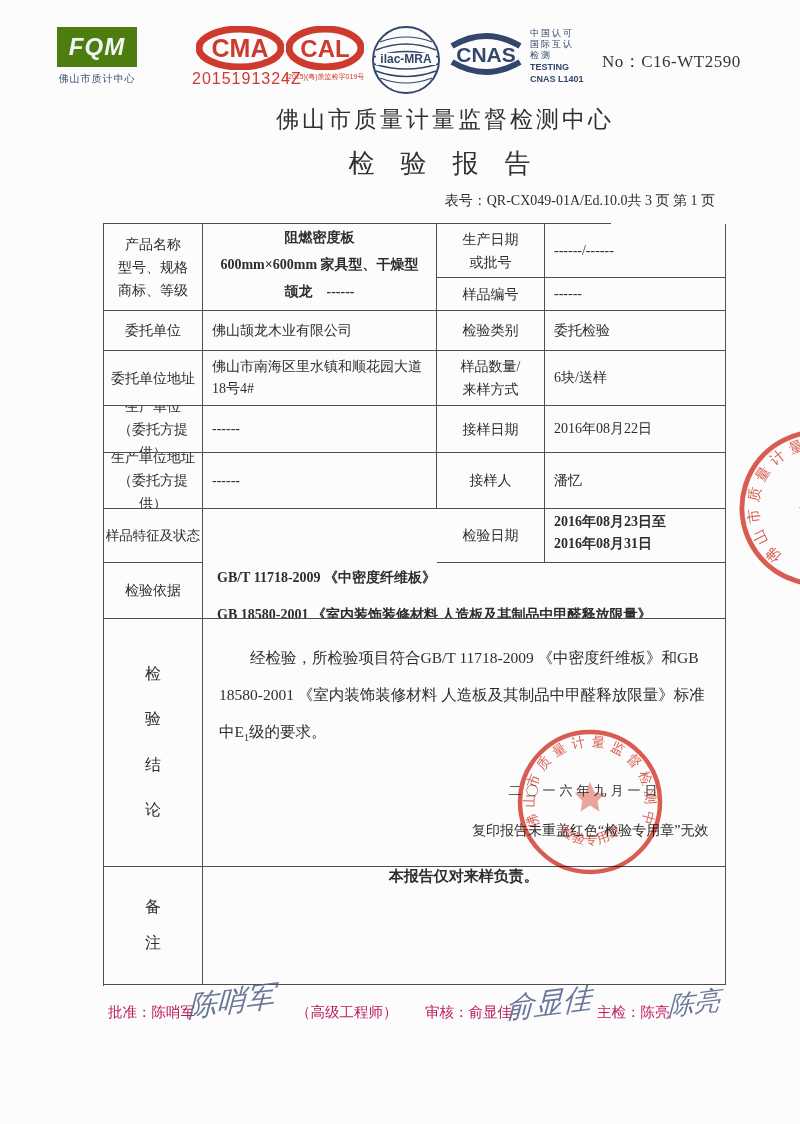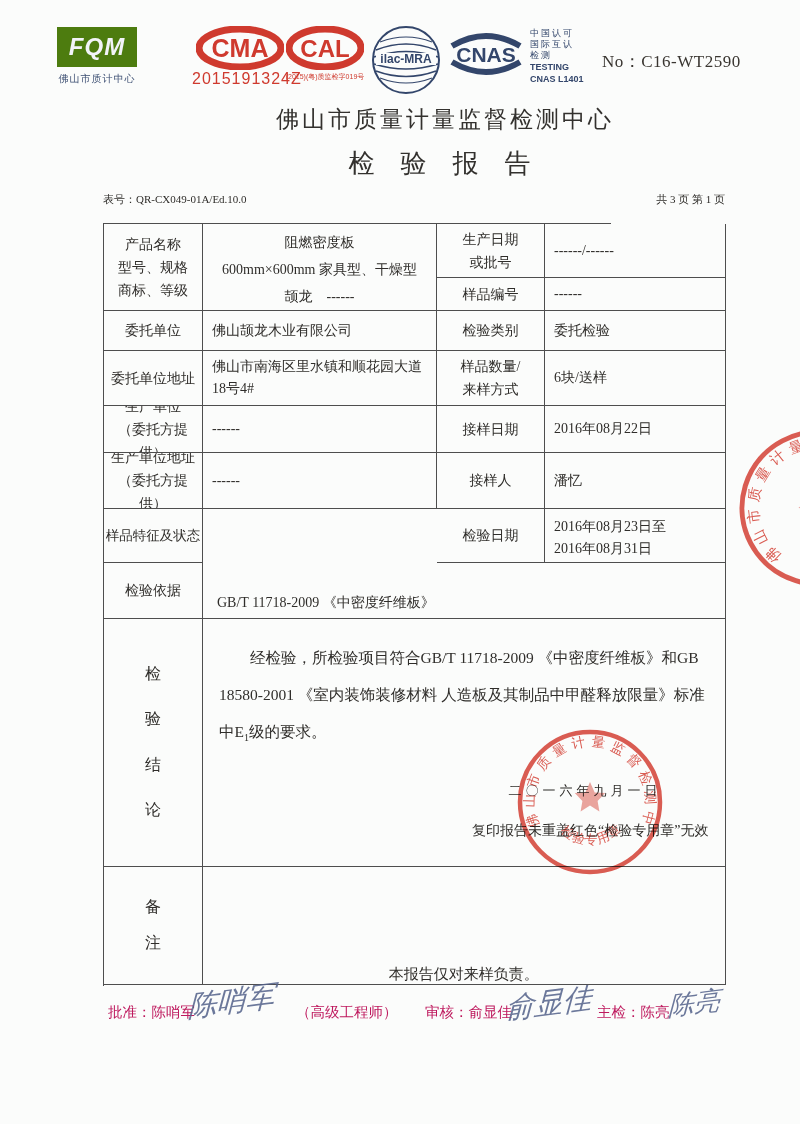--- a/index.html
+++ b/index.html
@@ -21,33 +21,33 @@
   #cnas-text { left:530px; top:28px; width:80px; color:#33466b; font-family:"Liberation Sans",sans-serif; }
   #cnas-text .zh { font-size:9px; letter-spacing:2px; line-height:11px; }
   #cnas-text .en { font-size:9px; font-weight:bold; line-height:12px; }
 
   #report-no { left:602px; top:50px; font-size:17px; color:#3a3631; letter-spacing:0.5px; }
 
   
   #org-title { left:0; top:104px; width:890px; text-align:center; font-size:23px; letter-spacing:3px; color:#33312e; }
   #report-title { left:0; top:146px; width:905px; text-align:center; font-size:26px; letter-spacing:26px; color:#33312e; }
 
-  #meta-line { left:103px; top:192px; width:622px; display:flex; justify-content:space-between; font-size:11px; }
+  #meta-line { left:93px; top:192px; width:622px; display:flex; justify-content:flex-end; font-size:14px; }
 
   
   #tbl { position:absolute; left:103px; top:223px; width:508px; height:763px;
          display:grid;
          grid-template-columns:99px 234px 108px 180.5px;
          grid-template-rows:54px 33px 40px 55px 47px 56px 54px 56px 248px 118px;
          border-top:1.5px solid #4e4e4e; border-left:1.5px solid #4e4e4e; }
   .c { border-right:1.5px solid #4e4e4e; border-bottom:1.5px solid #4e4e4e;
        display:flex; align-items:center; font-size:14px; overflow:hidden; }
   .lbl { flex-direction:column; justify-content:center; text-align:center; line-height:23px; padding:2px 1px; }
   .val { padding:2px 9px; line-height:22px; }
-  .vcenter { justify-content:flex-end; text-align:center; flex-direction:column; }
+  .vcenter { justify-content:flex-start; text-align:center; flex-direction:column;font-weight:bold; }
   .vlabel { flex-direction:column; justify-content:space-evenly; text-align:center; padding:20px 0; }
   #cell-conclusion-value { position:relative; display:block; }
   #conclusion-par { padding:20px 14px 0 16px; font-size:15.5px; line-height:37px; text-indent:2em; }
   #conclusion-date { position:absolute; right:63px; top:163px; font-size:13px; letter-spacing:4px; }
   #conclusion-note { position:absolute; right:16px; top:203px; font-size:14px; }
   sub { font-size:10px; }
 
   
   .foot { top:1003px; font-size:14.5px; color:#be185d; }
   .sig { font-size:29px; color:#53618a; opacity:.85; transform:rotate(-7deg) skewX(-9deg); font-style:italic; white-space:nowrap; }
@@ -164,20 +164,21 @@
     <div class="c lbl" style="grid-row:7;grid-column:1;font-size:13.5px;">样品特征及状态</div>
     <div class="c lbl" style="grid-row:7;grid-column:3;">检验日期</div>
     <div class="c val vcenter" style="grid-row:7;grid-column:4;align-items:flex-start;padding-left:9px;">
       <div>2016年08月23日至</div>
       <div>2016年08月31日</div>
     </div>
 
     <div class="c lbl" style="grid-row:8;grid-column:1;">检验依据</div>
     <div class="c val vcenter" style="grid-row:8;grid-column:2/5;align-items:flex-start;padding-left:14px;line-height:26px;gap:11px;">
       <div>GB/T 11718-2009 《中密度纤维板》</div>
+      <div>GB 18580-2001 《室内装饰装修材料  人造板及其制品中甲醛释放限量》</div>
     </div>
 
     <div class="c vlabel" style="grid-row:9;grid-column:1;font-size:16px;">
       <div>检</div>
       <div>验</div>
       <div>结</div>
       <div>论</div>
     </div>
     <div class="c" id="cell-conclusion-value" style="grid-row:9;grid-column:2/5;">
       <div id="conclusion-par"><span>经检验，所检验项目符合GB/T 11718-2009 《中密度纤维板》和GB 18580-2001 《室内装饰装修材料  人造板及其制品中甲醛释放限量》标准中E</span><sub>1</sub><span>级的要求。</span></div>

